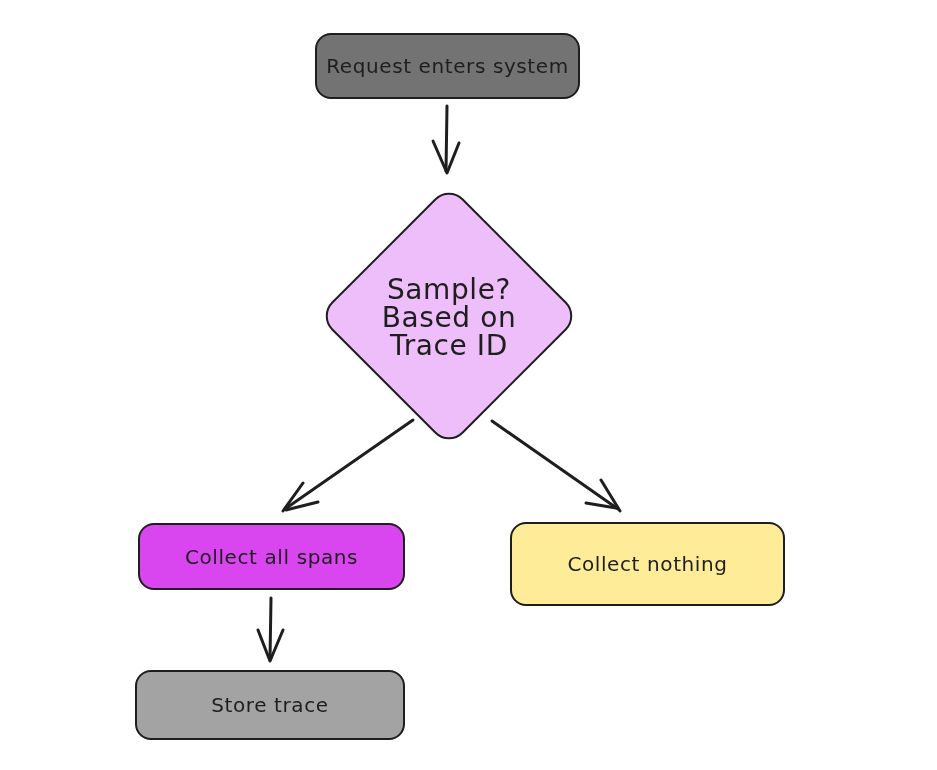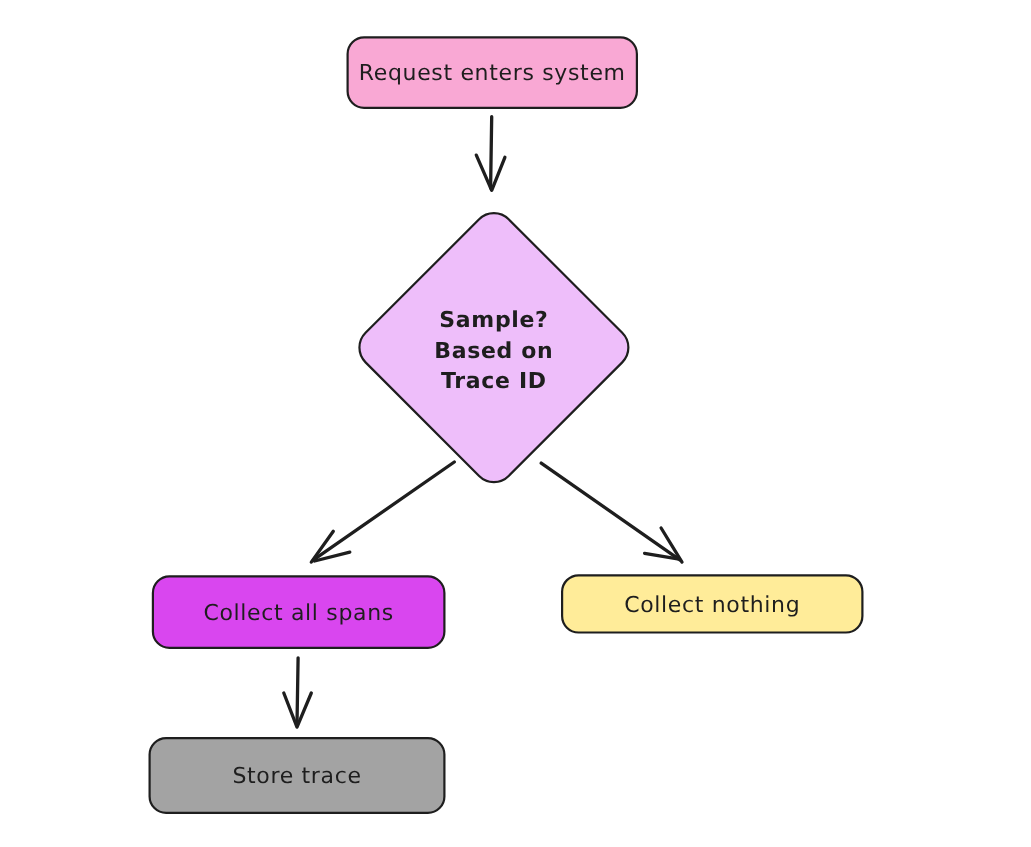--- a/index.html
+++ b/index.html
@@ -37,40 +37,40 @@
     display: flex;
     align-items: center;
     justify-content: center;
     color: #1e1e1e;
     font-size: 20px;
     font-weight: 500;
     letter-spacing: 0.6px;
   }
   .node-request   { left: 315px; top: 33px;  width: 265px; height: 66px; }
   .node-collect-spans   { left: 138px; top: 523px; width: 267px; height: 67px; }
-  .node-collect-nothing { left: 510px; top: 522px; width: 275px; height: 54px; }
+  .node-collect-nothing { left: 510px; top: 522px; width: 275px; height: 84px; }
   .node-store-trace     { left: 135px; top: 670px; width: 270px; height: 70px; }
   .diamond-shape {
     position: absolute;
     left: 356px; top: 223px;
     width: 186px; height: 186px;
     box-sizing: border-box;
     border: 2.5px solid #1e1e1e;
     border-radius: 20px;
     transform: rotate(45deg);
   }
   .diamond-label {
     position: absolute;
     left: 318px; top: 276px;
     width: 262px;
     text-align: center;
     white-space: pre-line;
     color: #1e1e1e;
-    font-size: 20px;
-    font-weight: 700;
+    font-size: 28px;
+    font-weight: 400;
     letter-spacing: 0.6px;
     line-height: 28px;
   }
   .edge-label {
     position: absolute;
     color: #1e1e1e;
     font-size: 27px;
     font-weight: 500;
     letter-spacing: 0.8px;
     white-space: nowrap;
@@ -97,21 +97,21 @@
       <path d="M492 421 L618 509"></path>
       <path d="M601 480 L620 511"></path>
       <path d="M586 503 L616 508"></path>
     </g>
     <g>
       <path d="M271 598 L270 659"></path>
       <path d="M258 630 L270 661 L283 630"></path>
     </g>
   </svg>
 
-  <div class="node node-request" style="background-color: #f9a8d4;">
+  <div class="node node-request" style="background-color: #737373;">
     <span>Request enters system</span>
   </div>
 
   <div class="diamond-shape" style="background-color: rgb(238, 190, 250);"></div>
   <div class="diamond-label">Sample?
 Based on
 Trace ID</div>
 
 
 

